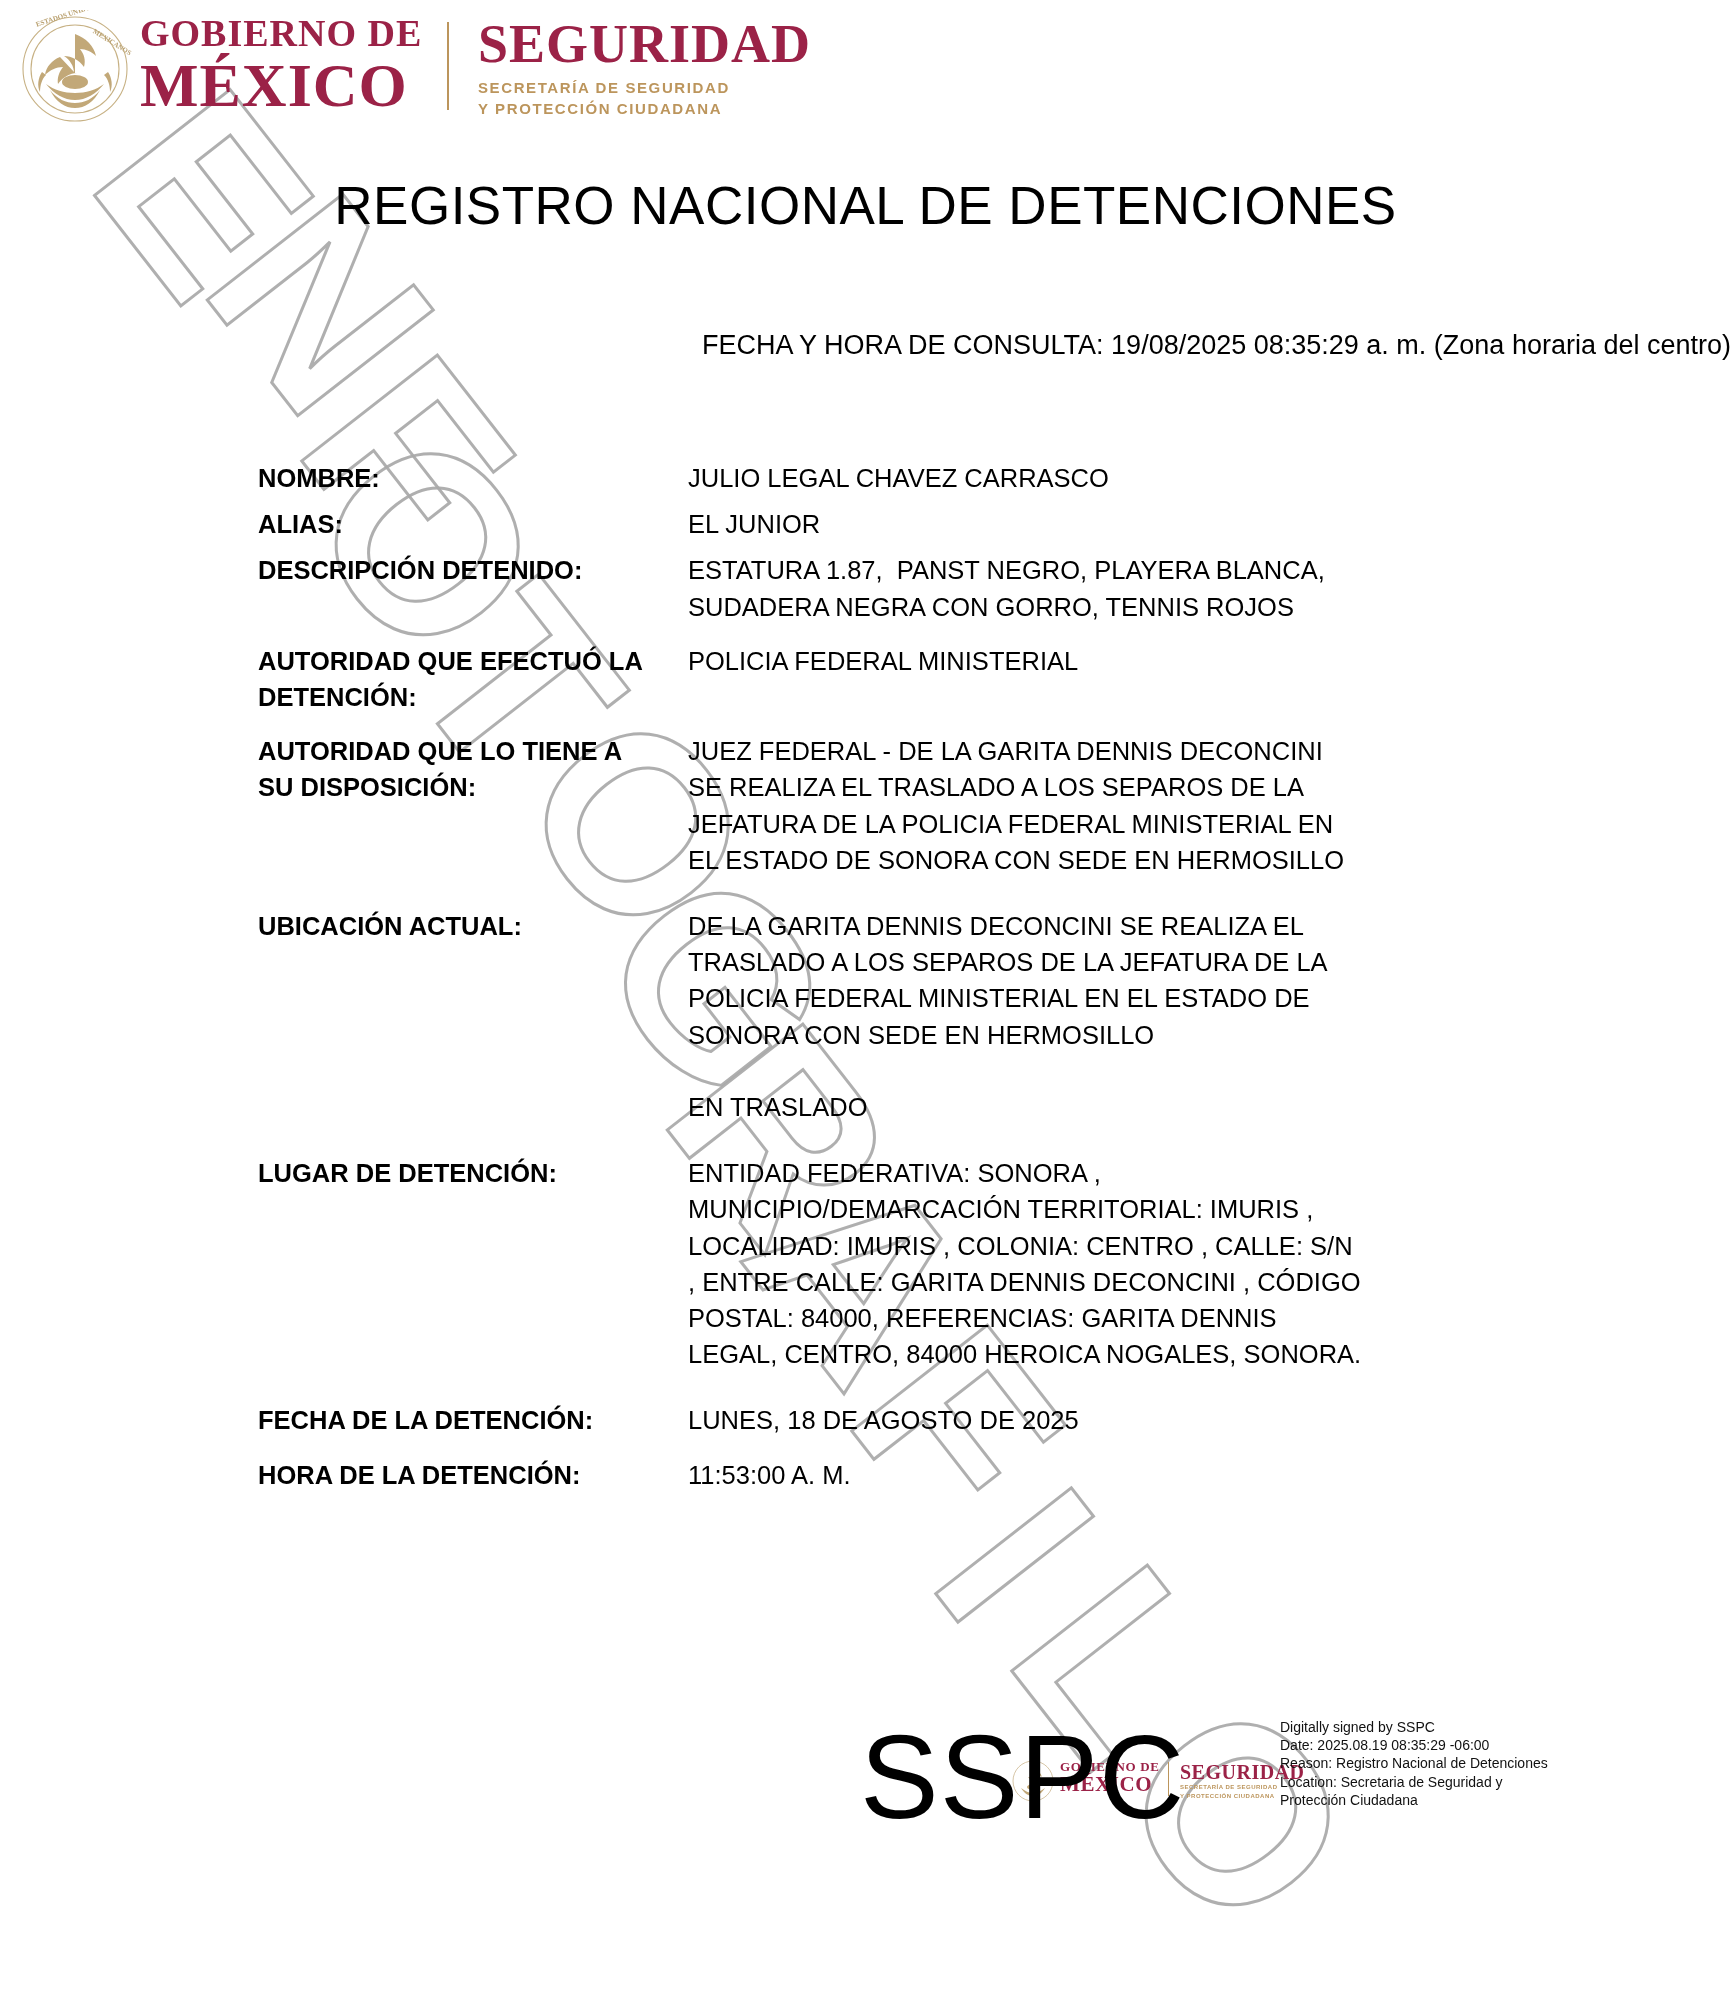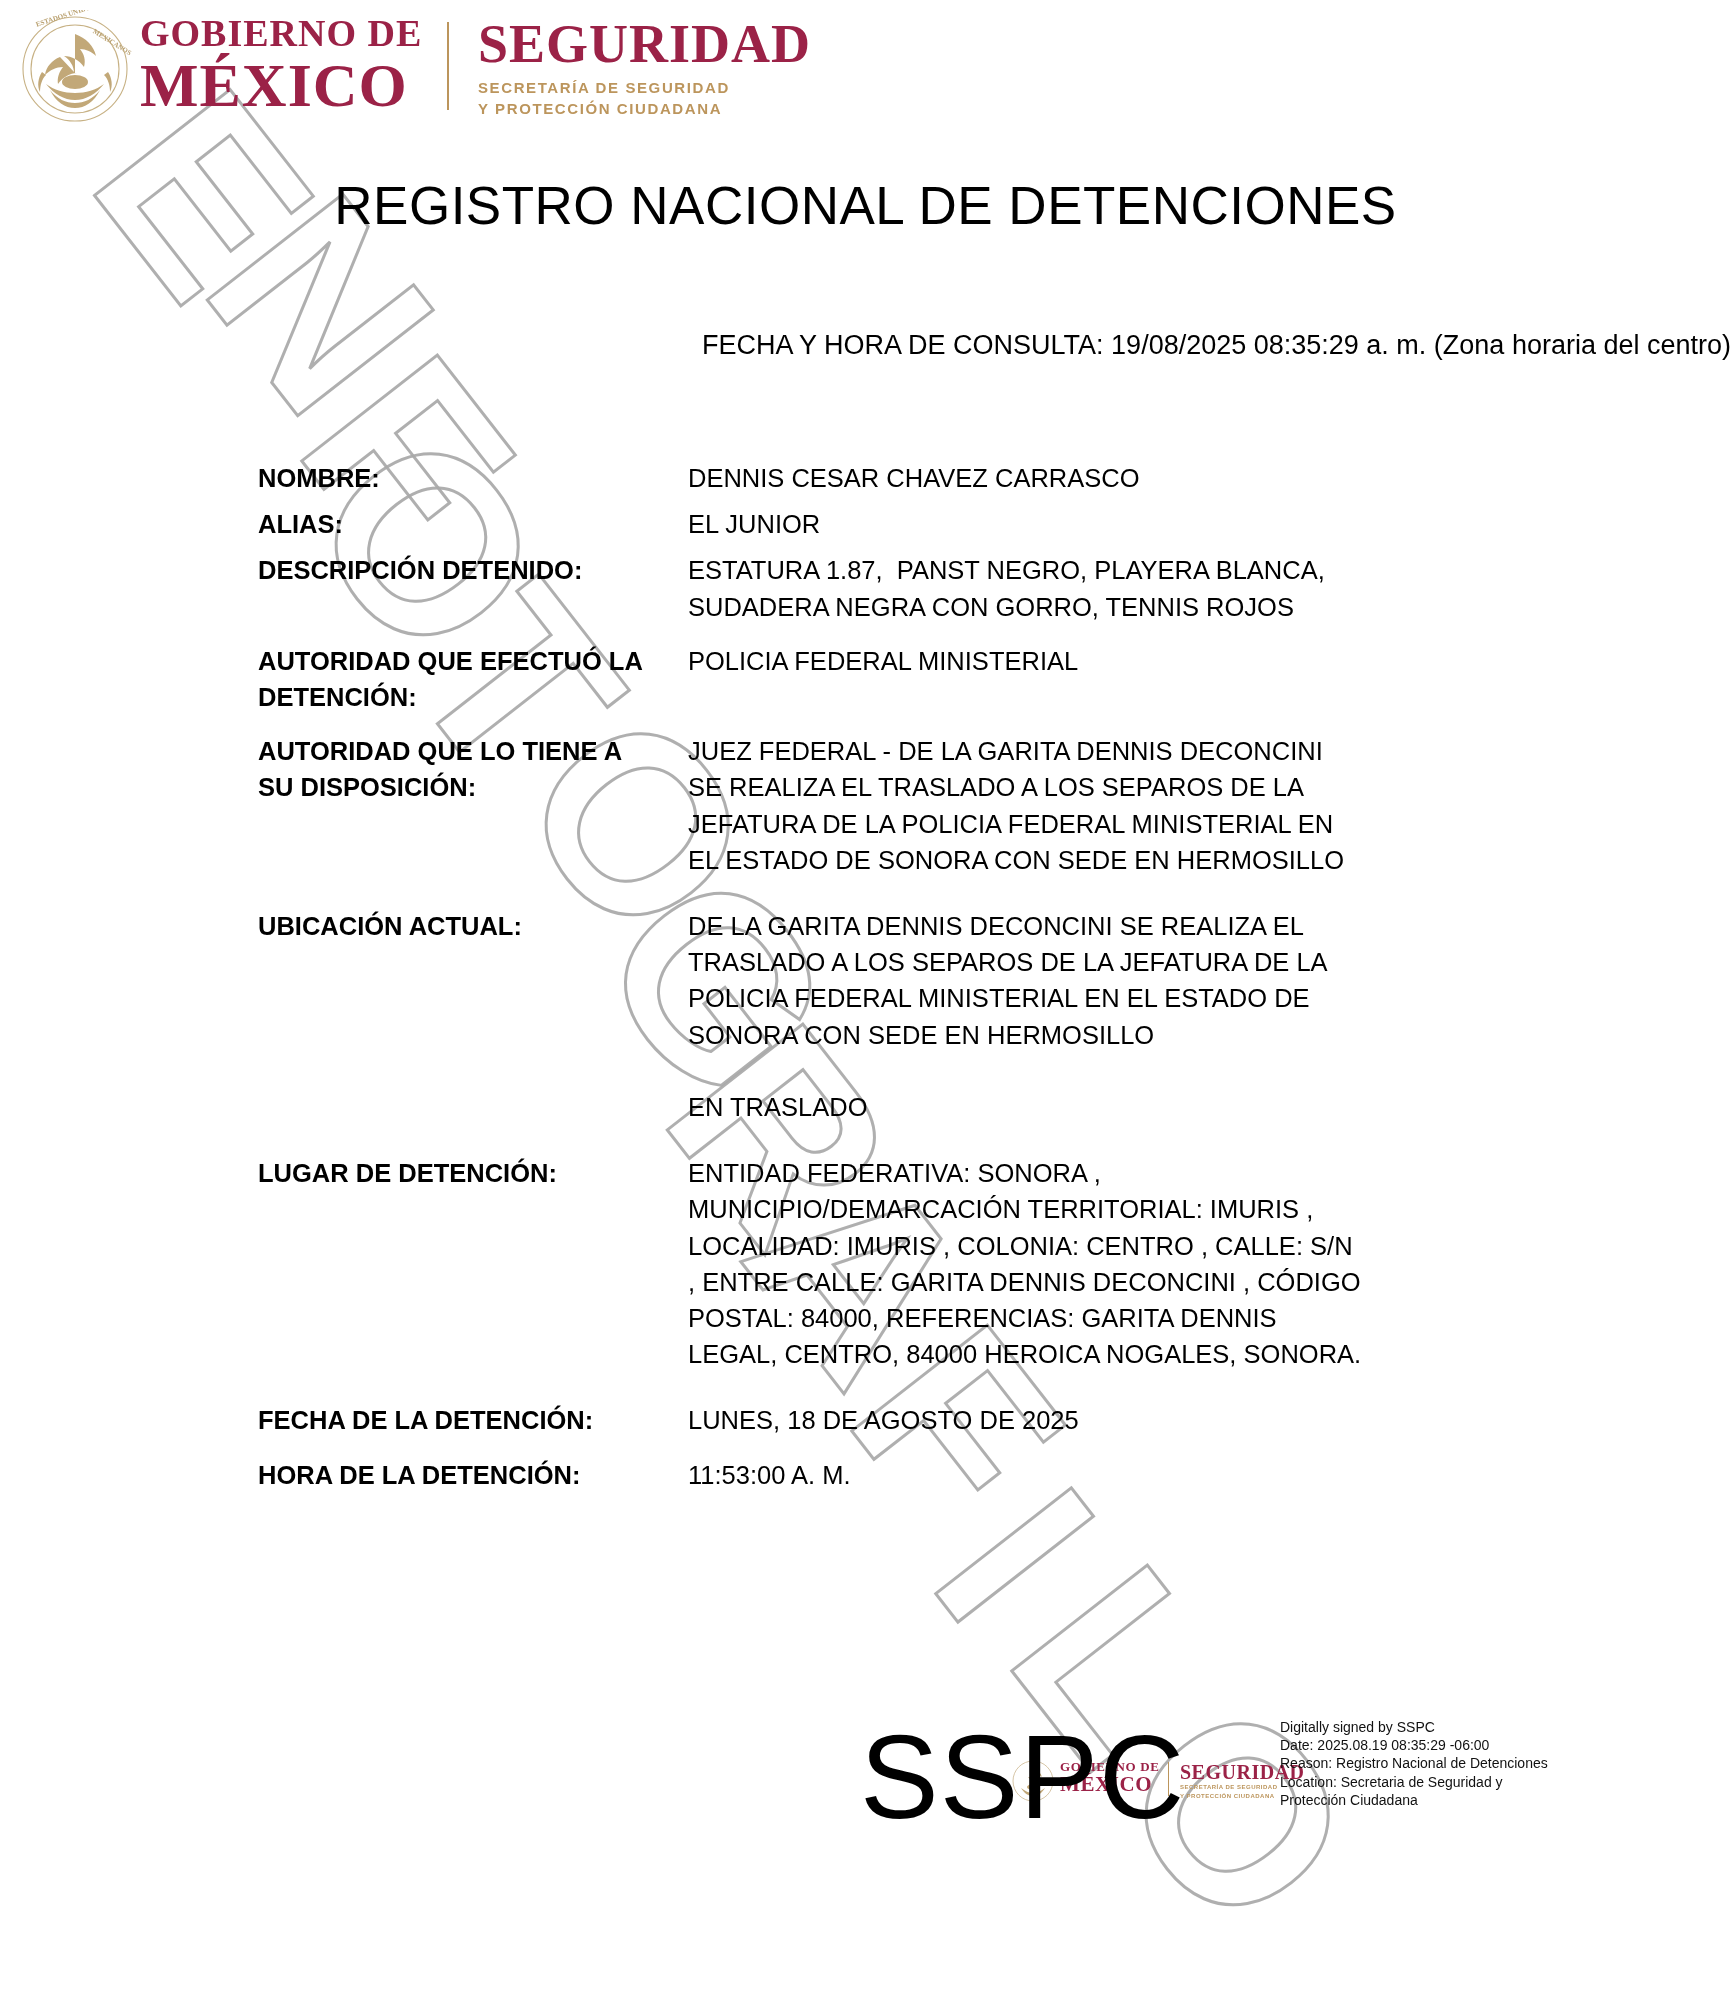--- a/index.html
+++ b/index.html
@@ -310,21 +310,21 @@
 <div id="doc-title">REGISTRO NACIONAL DE DETENCIONES</div>
 
 <div id="consulta-line">FECHA Y HORA DE CONSULTA:  19/08/2025 08:35:29 a. m. (Zona horaria del centro)</div>
 
 <div id="fields">
     <div class="field-row tight">
       <div class="field-label">
         <div>NOMBRE:</div>
       </div>
       <div class="field-value">
-        <div class="vline">DENNIS CESAR CHAVEZ CARRASCO</div>
+        <div class="vline">JULIO LEGAL CHAVEZ CARRASCO</div>
       </div>
     </div>
     <div class="field-row tight">
       <div class="field-label">
         <div>ALIAS:</div>
       </div>
       <div class="field-value">
         <div class="vline">EL JUNIOR</div>
       </div>
     </div>

